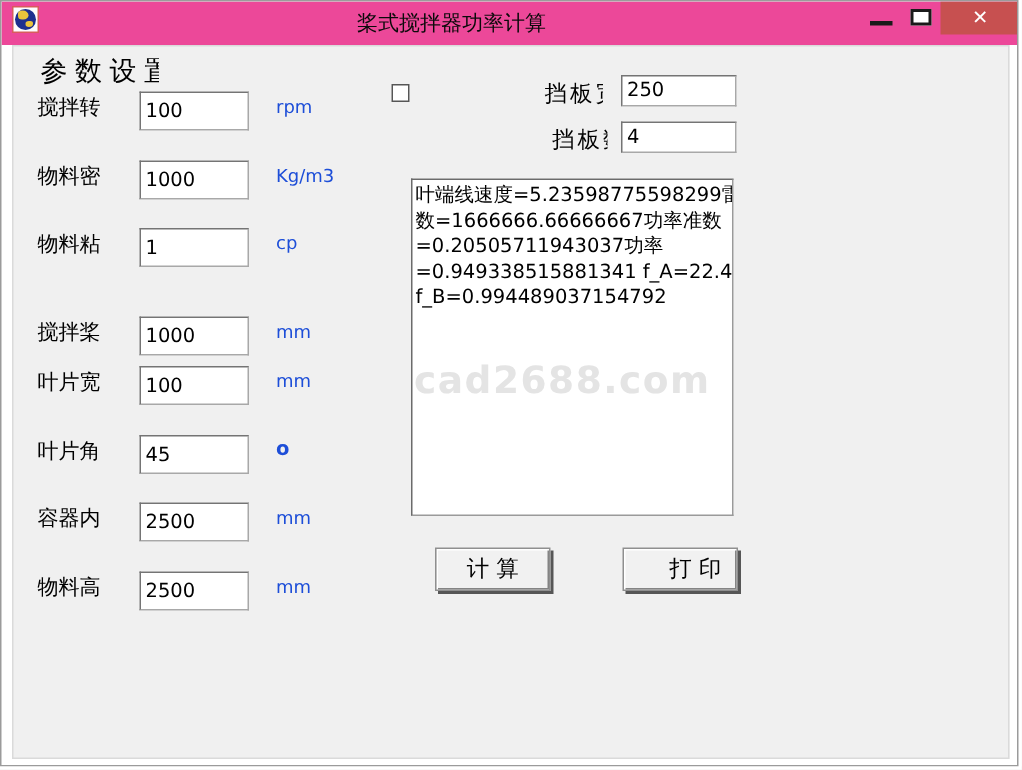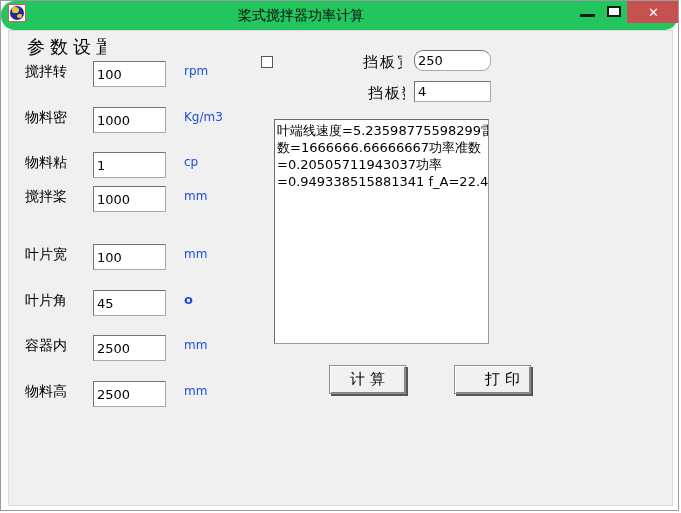--- a/index.html
+++ b/index.html
@@ -5,21 +5,21 @@
   * { box-sizing: border-box; }
   html,body { margin:0; padding:0; background:#fff; }
   body { font-family:"DejaVu Sans","Liberation Sans",sans-serif; }
 
   .window {
     position:relative; width:679px; height:511px;
     background:#ffffff; border:1px solid #9b9b9b; overflow:hidden;
   }
 
   
-  .titlebar { position:absolute; left:0; top:0; width:100%; height:29px; background:#22c55e;border-radius:14px; }
+  .titlebar { position:absolute; left:0; top:0; width:100%; height:29px; background:#ec4899; }
   .app-icon {
     position:absolute; left:7px; top:3px; width:18px; height:18px;
     background:#fdfdfd; border:1px solid #d85c5c;
   }
   .app-icon .globe {
     position:absolute; left:1px; top:1px; width:14px; height:14px; border-radius:50%;
     background:#1d2f8e; overflow:hidden;
   }
   .app-icon .globe::before {
     content:""; position:absolute; left:2px; top:1px; width:7px; height:6px;
@@ -79,21 +79,21 @@
     font-size:15px; letter-spacing:2px; color:#000;
   }
   .baffle-label.row1 { left:354px; top:22px; width:39px; }
   .baffle-label.row2 { left:359px; top:53px; width:37px; }
   .baffle-input {
     position:absolute; left:405px; width:77px; height:21px;
     background:#fff; border:1px solid #747474; border-bottom-color:#a8a8a8; border-right-color:#a8a8a8;
     font-family:"DejaVu Sans","Liberation Sans",sans-serif;
     font-size:13px; color:#000; padding:0 3px;
   }
-  .baffle-input.row1 { top:19px;border-radius:9px; }
+  .baffle-input.row1 { top:19px; }
   .baffle-input.row2 { top:50px; }
 
   .results-box {
     position:absolute; left:265px; top:88px; width:215px; height:225px;
     background:#ffffff; border:1px solid #6b6b6b;
     border-bottom-color:#9a9a9a; border-right-color:#9a9a9a;
     padding:2px 2px; overflow:hidden;
   }
   .results-line { font-size:13px; line-height:17px; color:#000; white-space:nowrap; }
 
@@ -101,21 +101,21 @@
     position:absolute; left:267px; top:208px; z-index:5;
     font-size:25px; font-weight:bold; letter-spacing:1px;
     color:#e4e4e4; pointer-events:none;
   }
 
   .button3d {
     position:absolute; top:334px; width:77px; height:29px;
     background:#f1f1f1; border:1px solid #8f8f8f;
     box-shadow: inset 1px 1px 0 #ffffff, inset -1px -1px 0 #848484, 2px 2px 0 0 #565656;
     display:flex; align-items:center; justify-content:center;
-    font-size:15px; color:#000; cursor:default; white-space:nowrap;margin-left:39px;
+    font-size:15px; color:#000; cursor:default; white-space:nowrap;
   }
   .button3d.calc { left:281px; }
   .button3d.print { left:406px;padding-left:20px; }
 </style>
 </head>
 <body>
 
 <div class="window">
 
   <div class="titlebar">
@@ -147,21 +147,21 @@
         <div class="param-row" style="top: 76px;">
           <span class="param-label">物料密</span>
           <input class="param-input" value="1000" style="">
           <span class="param-unit">Kg/m3</span>
         </div>
         <div class="param-row" style="top: 121px;">
           <span class="param-label">物料粘</span>
           <input class="param-input" value="1" style="">
           <span class="param-unit">cp</span>
         </div>
-        <div class="param-row" style="top: 155px;">
+        <div class="param-row" style="top: 180px;">
           <span class="param-label">搅拌桨</span>
           <input class="param-input" value="1000" style="">
           <span class="param-unit">mm</span>
         </div>
         <div class="param-row" style="top: 213px;">
           <span class="param-label">叶片宽</span>
           <input class="param-input" value="100" style="">
           <span class="param-unit">mm</span>
         </div>
         <div class="param-row" style="top: 259px;">
@@ -187,20 +187,22 @@
     <input class="baffle-input row1" value="250" style="">
 
     <div class="baffle-label row2">挡板数</div>
     <input class="baffle-input row2" value="4" style="">
 
     <div class="results-box">
         <div class="results-line">叶端线速度=5.23598775598299雷诺</div>
         <div class="results-line">数=1666666.66666667功率准数</div>
         <div class="results-line">=0.20505711943037功率</div>
         <div class="results-line">=0.949338515881341 f_A=22.472</div>
-      </div>
-
+        <div class="results-line">f_B=0.994489037154792</div>
+      </div>
+
+    <div class="watermark" style="color: rgb(228, 228, 228);">cad2688.com</div>
 
     <div class="button3d calc">计  算</div>
     <div class="button3d print">打  印</div>
 
   </div>
 </div>
 
 </body></html>

